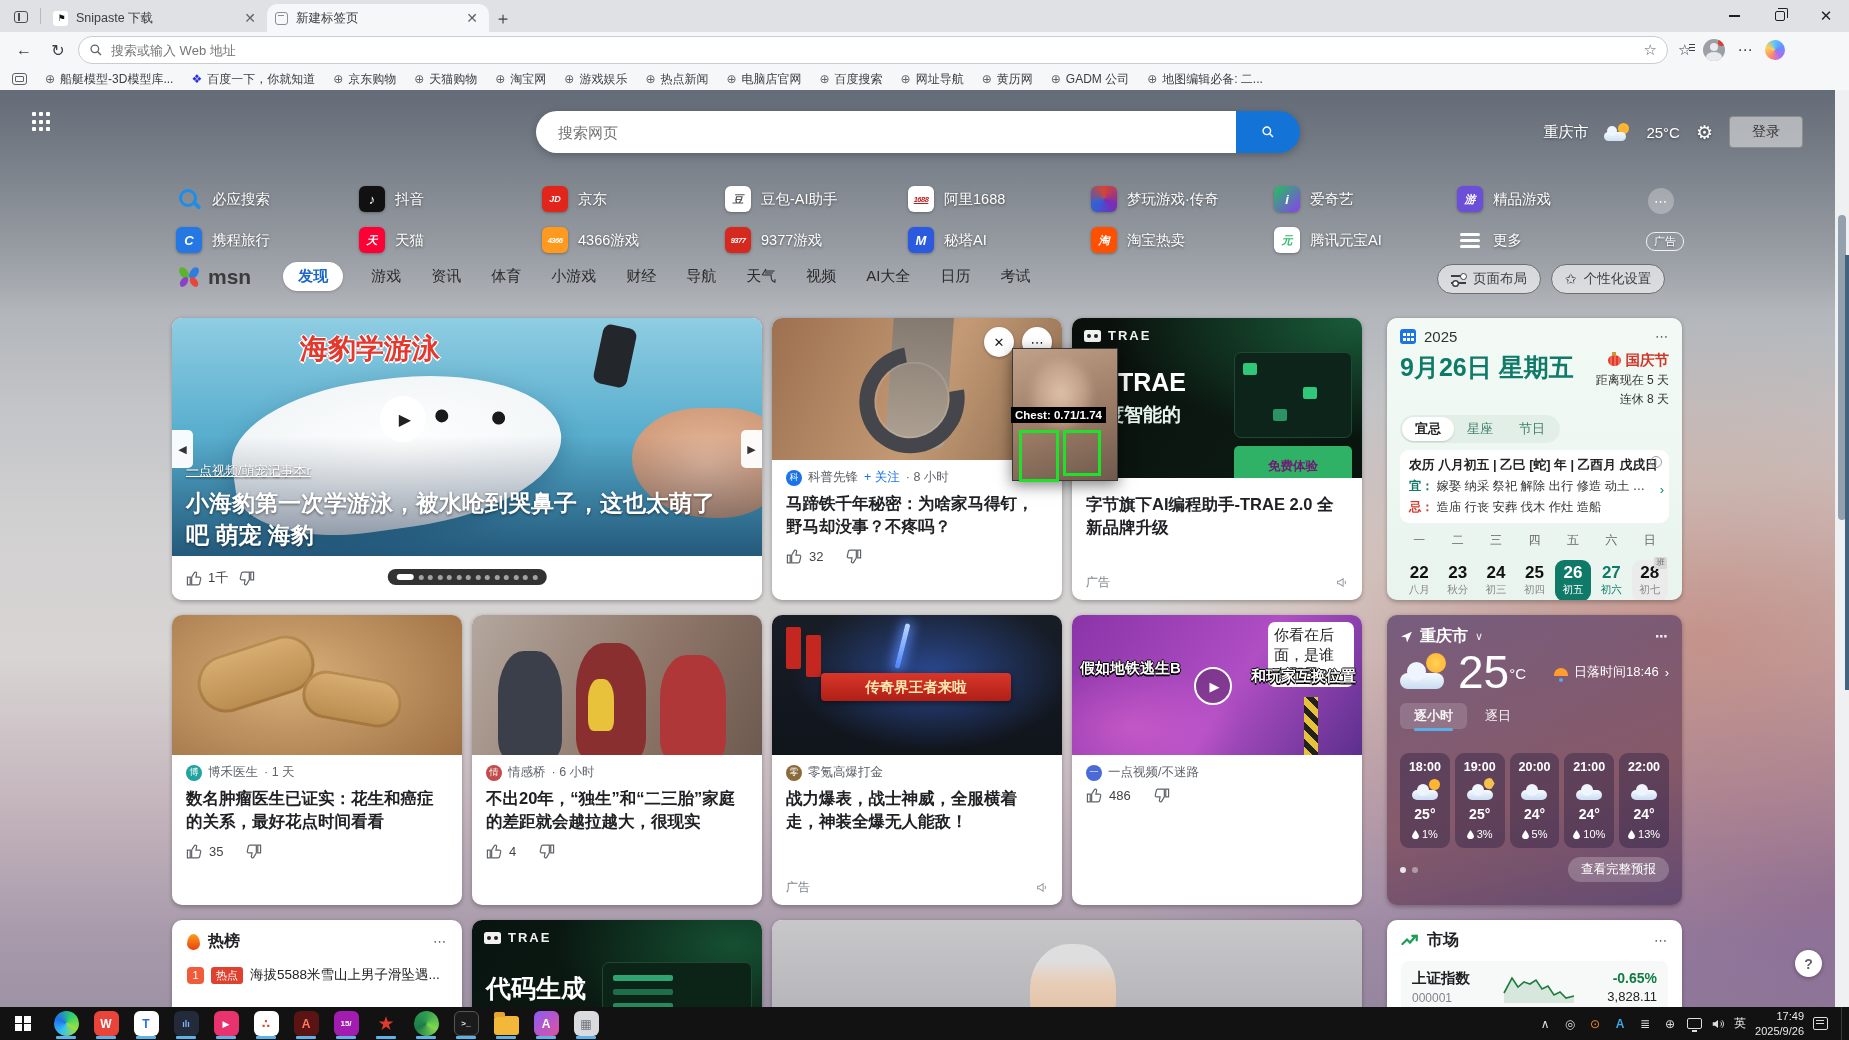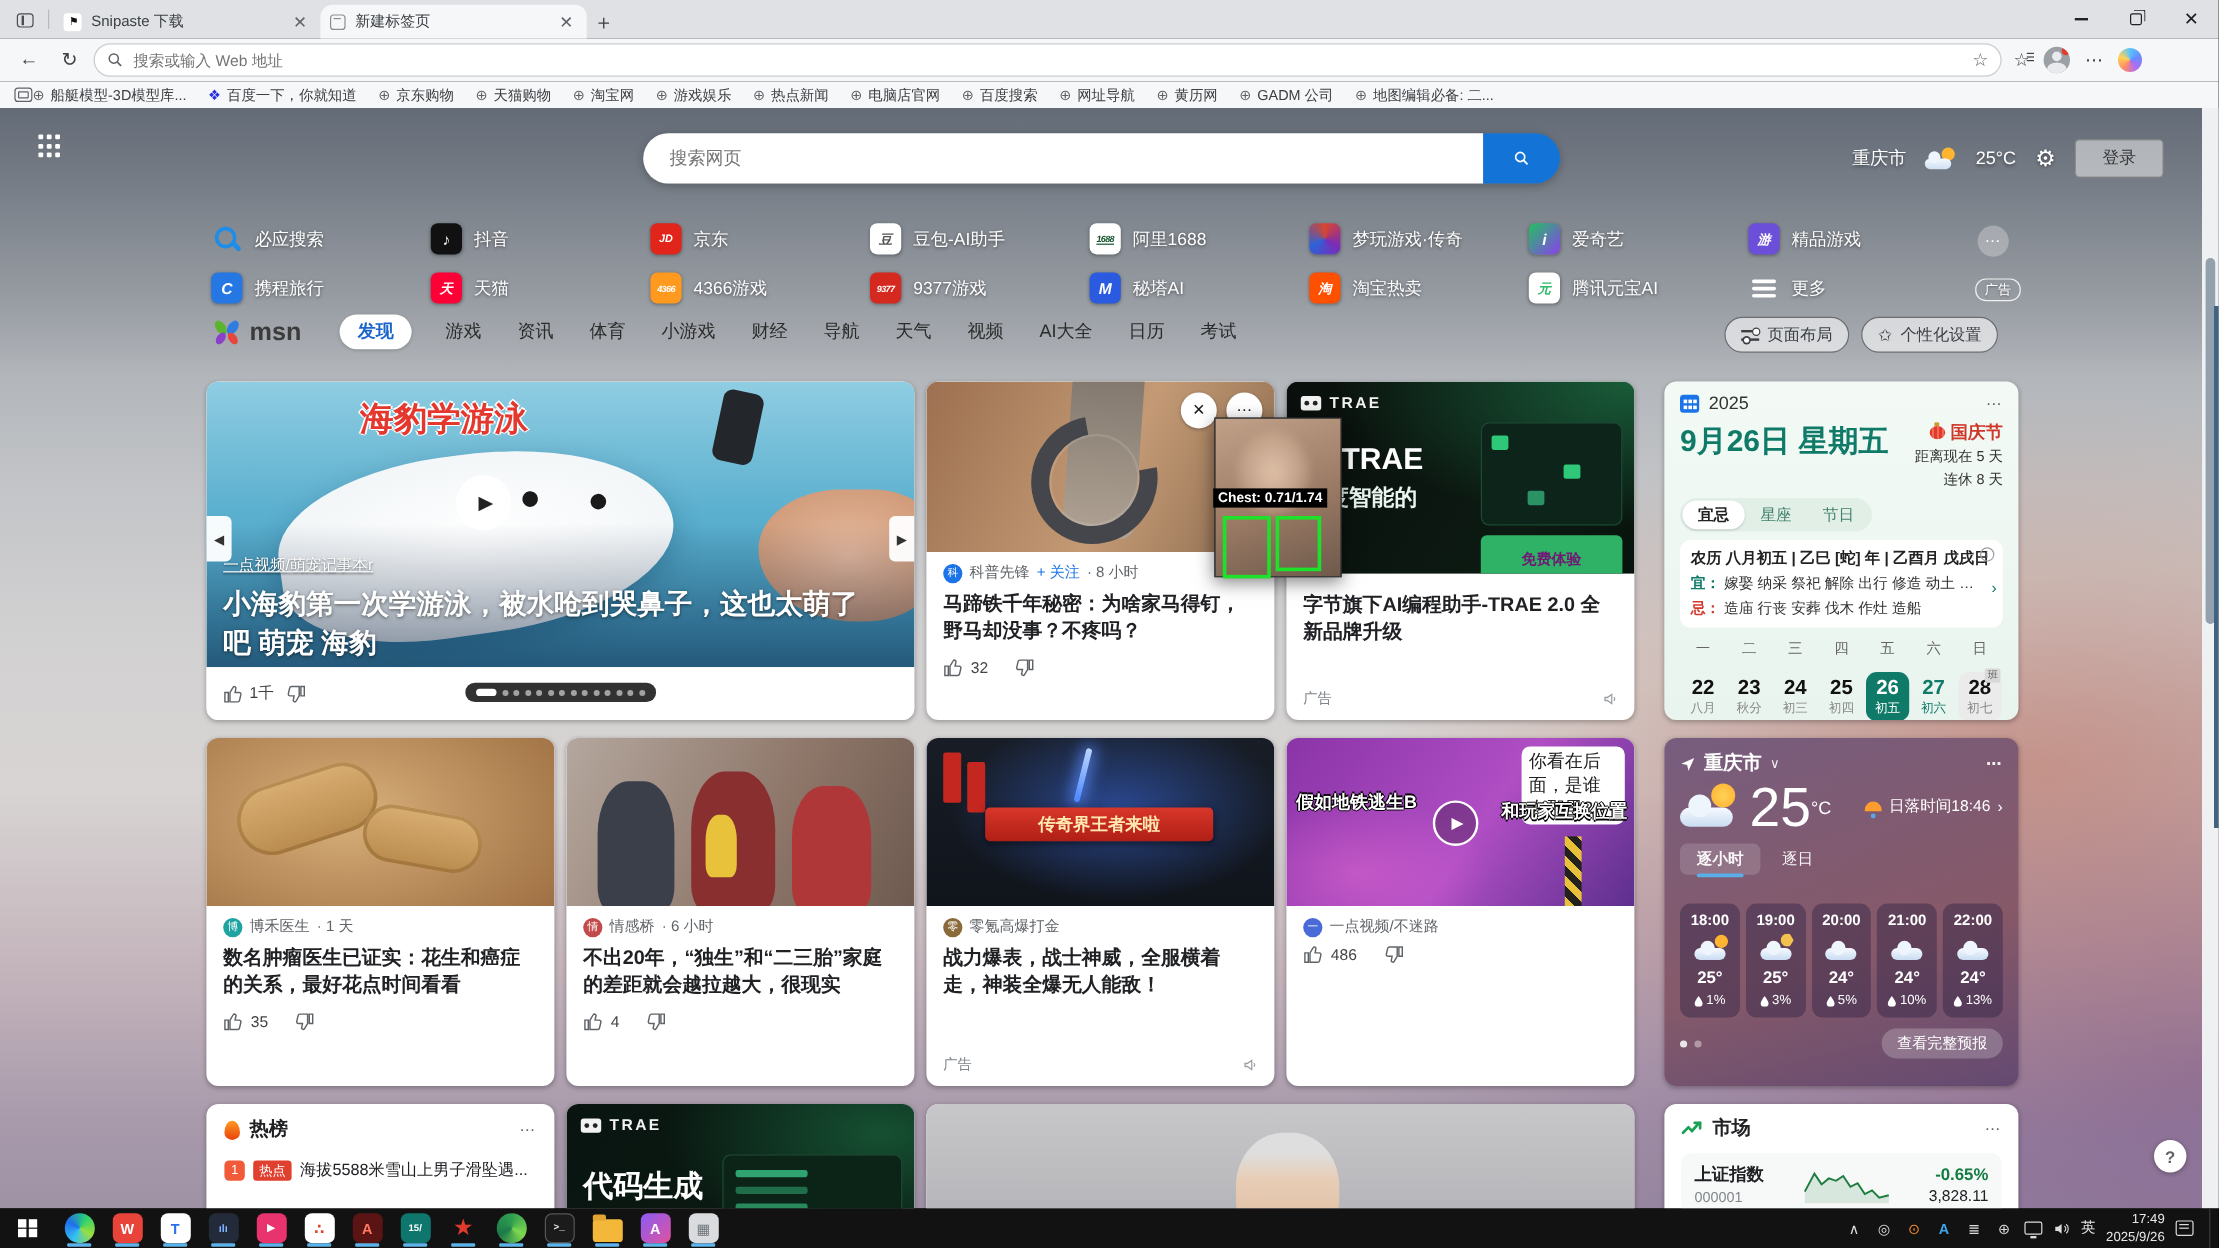--- a/index.html
+++ b/index.html
@@ -38,21 +38,21 @@
 .toolicons{display:flex;align-items:center;gap:12px;padding:0 4px}
 .favhub{font-size:15px;color:#3c4043;position:relative}
 .favhub::after{content:"";position:absolute;right:-4px;top:3px;width:6px;height:1.4px;background:#3c4043;box-shadow:0 3px 0 #3c4043,0 6px 0 #3c4043}
 .avatar{width:22px;height:22px;border-radius:50%;background:#9aa0a6;position:relative;overflow:hidden}
 .avatar::before{content:"";position:absolute;left:7px;top:4px;width:8px;height:8px;border-radius:50%;background:#e8eaed}
 .avatar::after{content:"";position:absolute;left:3px;top:13px;width:16px;height:10px;border-radius:50%;background:#e8eaed}
 .avatar .dot{position:absolute;right:0px;top:0px;width:7px;height:7px;border-radius:50%;background:#e33b2e;z-index:2}
 .dots3{font-size:15px;color:#3c4043;letter-spacing:1px}
 .copilot{width:20px;height:20px;border-radius:50%;background:conic-gradient(#57c3ff,#6a8bff,#b16cf0,#ff8b67,#ffd257,#57c3ff)}
 
-.bookmarks{position:absolute;left:0;top:68px;width:100%;height:22px;background:#f6f7f9;display:flex;align-items:center;padding:0 12px;font-size:12px;color:#3c4043;overflow:hidden}
+.bookmarks{position:absolute;left:0;top:68px;width:100%;height:22px;background:#f6f7f9;display:flex;align-items:center;gap:18px;padding:0 12px;font-size:12px;color:#3c4043;overflow:hidden}
 .bmhub{width:15px;height:12px;border:1.5px solid #5f6368;border-radius:3px;position:relative}
 .bmhub::after{content:"";position:absolute;left:2px;top:2px;width:7px;height:4px;border:1px solid #5f6368;border-radius:1px}
 .bm{display:flex;align-items:center;gap:5px;white-space:nowrap}
 .bm-ico{font-size:12px;color:#5f6368;line-height:1}
 .bm-ico.paw{color:#2932e1;font-weight:bold}
 .bm-ico.paw::before{content:"❖"}
 .bm-ico.globe::before{content:"⊕"}
 
 
 .page{position:absolute;left:0;top:90px;width:1849px;height:917px;overflow:hidden;
@@ -489,21 +489,21 @@
         </span>
         <span class="ql-label">京东</span>
       </div>
       <div class="ql-item">
         <span class="ql-ico tx11" style="background: rgb(255, 255, 255); color: rgb(85, 85, 85);">
           <i>豆</i>
         </span>
         <span class="ql-label">豆包-AI助手</span>
       </div>
       <div class="ql-item">
-        <span class="ql-ico tx7" style="background: rgb(255, 255, 255); color: #14532d; text-decoration: underline;">
+        <span class="ql-ico tx7" style="background: rgb(255, 255, 255); color: #b91c1c; text-decoration: underline;">
           <i>1688</i>
         </span>
         <span class="ql-label">阿里1688</span>
       </div>
       <div class="ql-item">
         <span class="ql-ico" style="background: conic-gradient(rgb(216, 69, 46), rgb(122, 43, 184), rgb(46, 98, 216), rgb(216, 69, 46)); color: rgb(255, 255, 255);">
           <i></i>
         </span>
         <span class="ql-label">梦玩游戏·传奇</span>
       </div>
@@ -1089,21 +1089,21 @@
       <span class="tb-app">
         <span class="tb-ico tx9" style="background: rgb(232, 51, 110); color: rgb(255, 255, 255);">▶</span>
       </span>
       <span class="tb-app">
         <span class="tb-ico" style="background: rgb(255, 255, 255); color: rgb(224, 69, 47);">∴</span>
       </span>
       <span class="tb-app">
         <span class="tb-ico" style="background: rgb(90, 20, 20); color: rgb(255, 122, 98);">A</span>
       </span>
       <span class="tb-app">
-        <span class="tb-ico tx8" style="background: #0f766e; color: rgb(255, 255, 255);">15/</span>
+        <span class="tb-ico tx8" style="background: #a21caf; color: rgb(255, 255, 255);">15/</span>
       </span>
       <span class="tb-app">
         <span class="tb-ico tx16" style="background: transparent; color: rgb(224, 58, 46);">★</span>
       </span>
       <span class="tb-app">
         <span class="tb-ico round" style="background: conic-gradient(rgb(47, 158, 79), rgb(127, 216, 79), rgb(28, 122, 74), rgb(47, 158, 79)); color: rgb(255, 255, 255);"></span>
       </span>
       <span class="tb-app">
         <span class="tb-ico term tx8" style="background: rgb(27, 27, 27); color: rgb(232, 232, 232);">&gt;_</span>
       </span>

